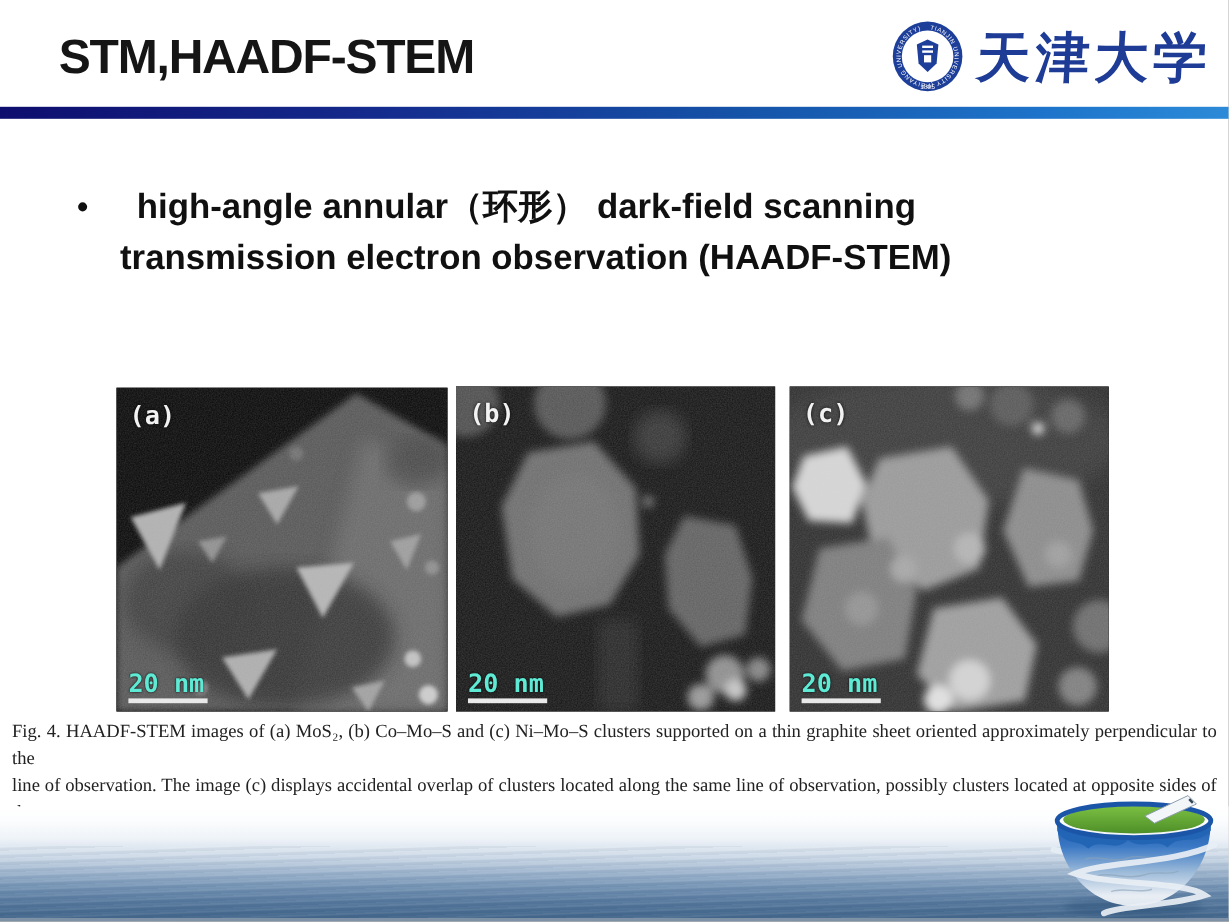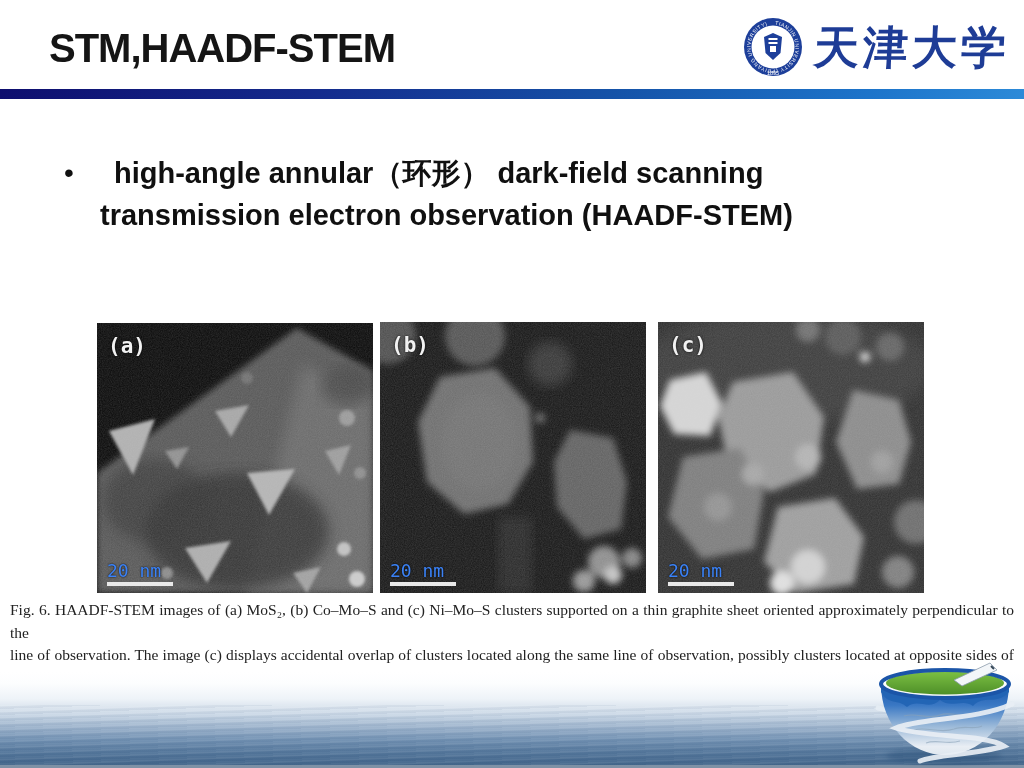--- a/index.html
+++ b/index.html
@@ -22,22 +22,22 @@
   .bullet-text{font-size:29px;line-height:42px;font-weight:bold;}
   .bullet-line1{padding-left:14px;}
 
   
   .panel{position:absolute;overflow:hidden;background:#000;}
   .panel svg{display:block;}
   .panel-label{position:absolute;left:11px;top:11px;color:#f2f2f2;
        font-family:"DejaVu Sans Mono",monospace;font-weight:bold;font-size:21px;
        text-shadow:0 0 3px rgba(0,0,0,.8);}
   .scalebar{position:absolute;left:10px;bottom:7px;}
-  .scalebar-text{color:#3b82f6;font-family:"DejaVu Sans Mono",monospace;font-size:18px;
-       font-weight:normal;line-height:17px;text-shadow:0 0 2px #000;}
+  .scalebar-text{color:#5eead4;font-family:"DejaVu Sans Mono",monospace;font-size:21px;
+       font-weight:bold;line-height:17px;text-shadow:0 0 2px #000;}
   .scalebar-bar{width:66px;height:4px;background:#e9e9e9;margin-top:3px;}
 
   
   .caption{position:absolute;left:10px;top:599px;width:1004px;
        font-family:"Liberation Serif",serif;font-size:15.5px;line-height:22.5px;color:#222;}
   .cap-just{text-align:justify;text-align-last:justify;}
   .cap-ref{color:#3c66a8;}
 
   
   .water{position:absolute;left:0;top:672px;width:1024px;height:96px;
@@ -209,21 +209,21 @@
       <rect width="266" height="271" filter="url(#nC)"></rect>
     </svg>
     <span class="panel-label">(c)</span>
     <div class="scalebar">
       <div class="scalebar-text">20 nm</div>
       <div class="scalebar-bar"></div>
     </div>
   </div>
 
   <div class="caption">
-    <div class="cap-just">Fig. 6. HAADF-STEM images of (a) MoS₂, (b) Co–Mo–S and (c) Ni–Mo–S clusters supported on a thin graphite sheet oriented approximately perpendicular to the</div>
+    <div class="cap-just">Fig. 4. HAADF-STEM images of (a) MoS₂, (b) Co–Mo–S and (c) Ni–Mo–S clusters supported on a thin graphite sheet oriented approximately perpendicular to the</div>
     <div class="cap-just">line of observation. The image (c) displays accidental overlap of clusters located along the same line of observation, possibly clusters located at opposite sides of the</div>
     <div><span>same graphite sheet. Adapted from Ref. </span><span class="cap-ref">[24]</span><span>.</span></div>
   </div>
 
   <div class="water">
     <div class="ripples"></div>
     <div class="water-baseline"></div>
   </div>
 
   <svg class="globe" viewBox="0 0 142 114">

